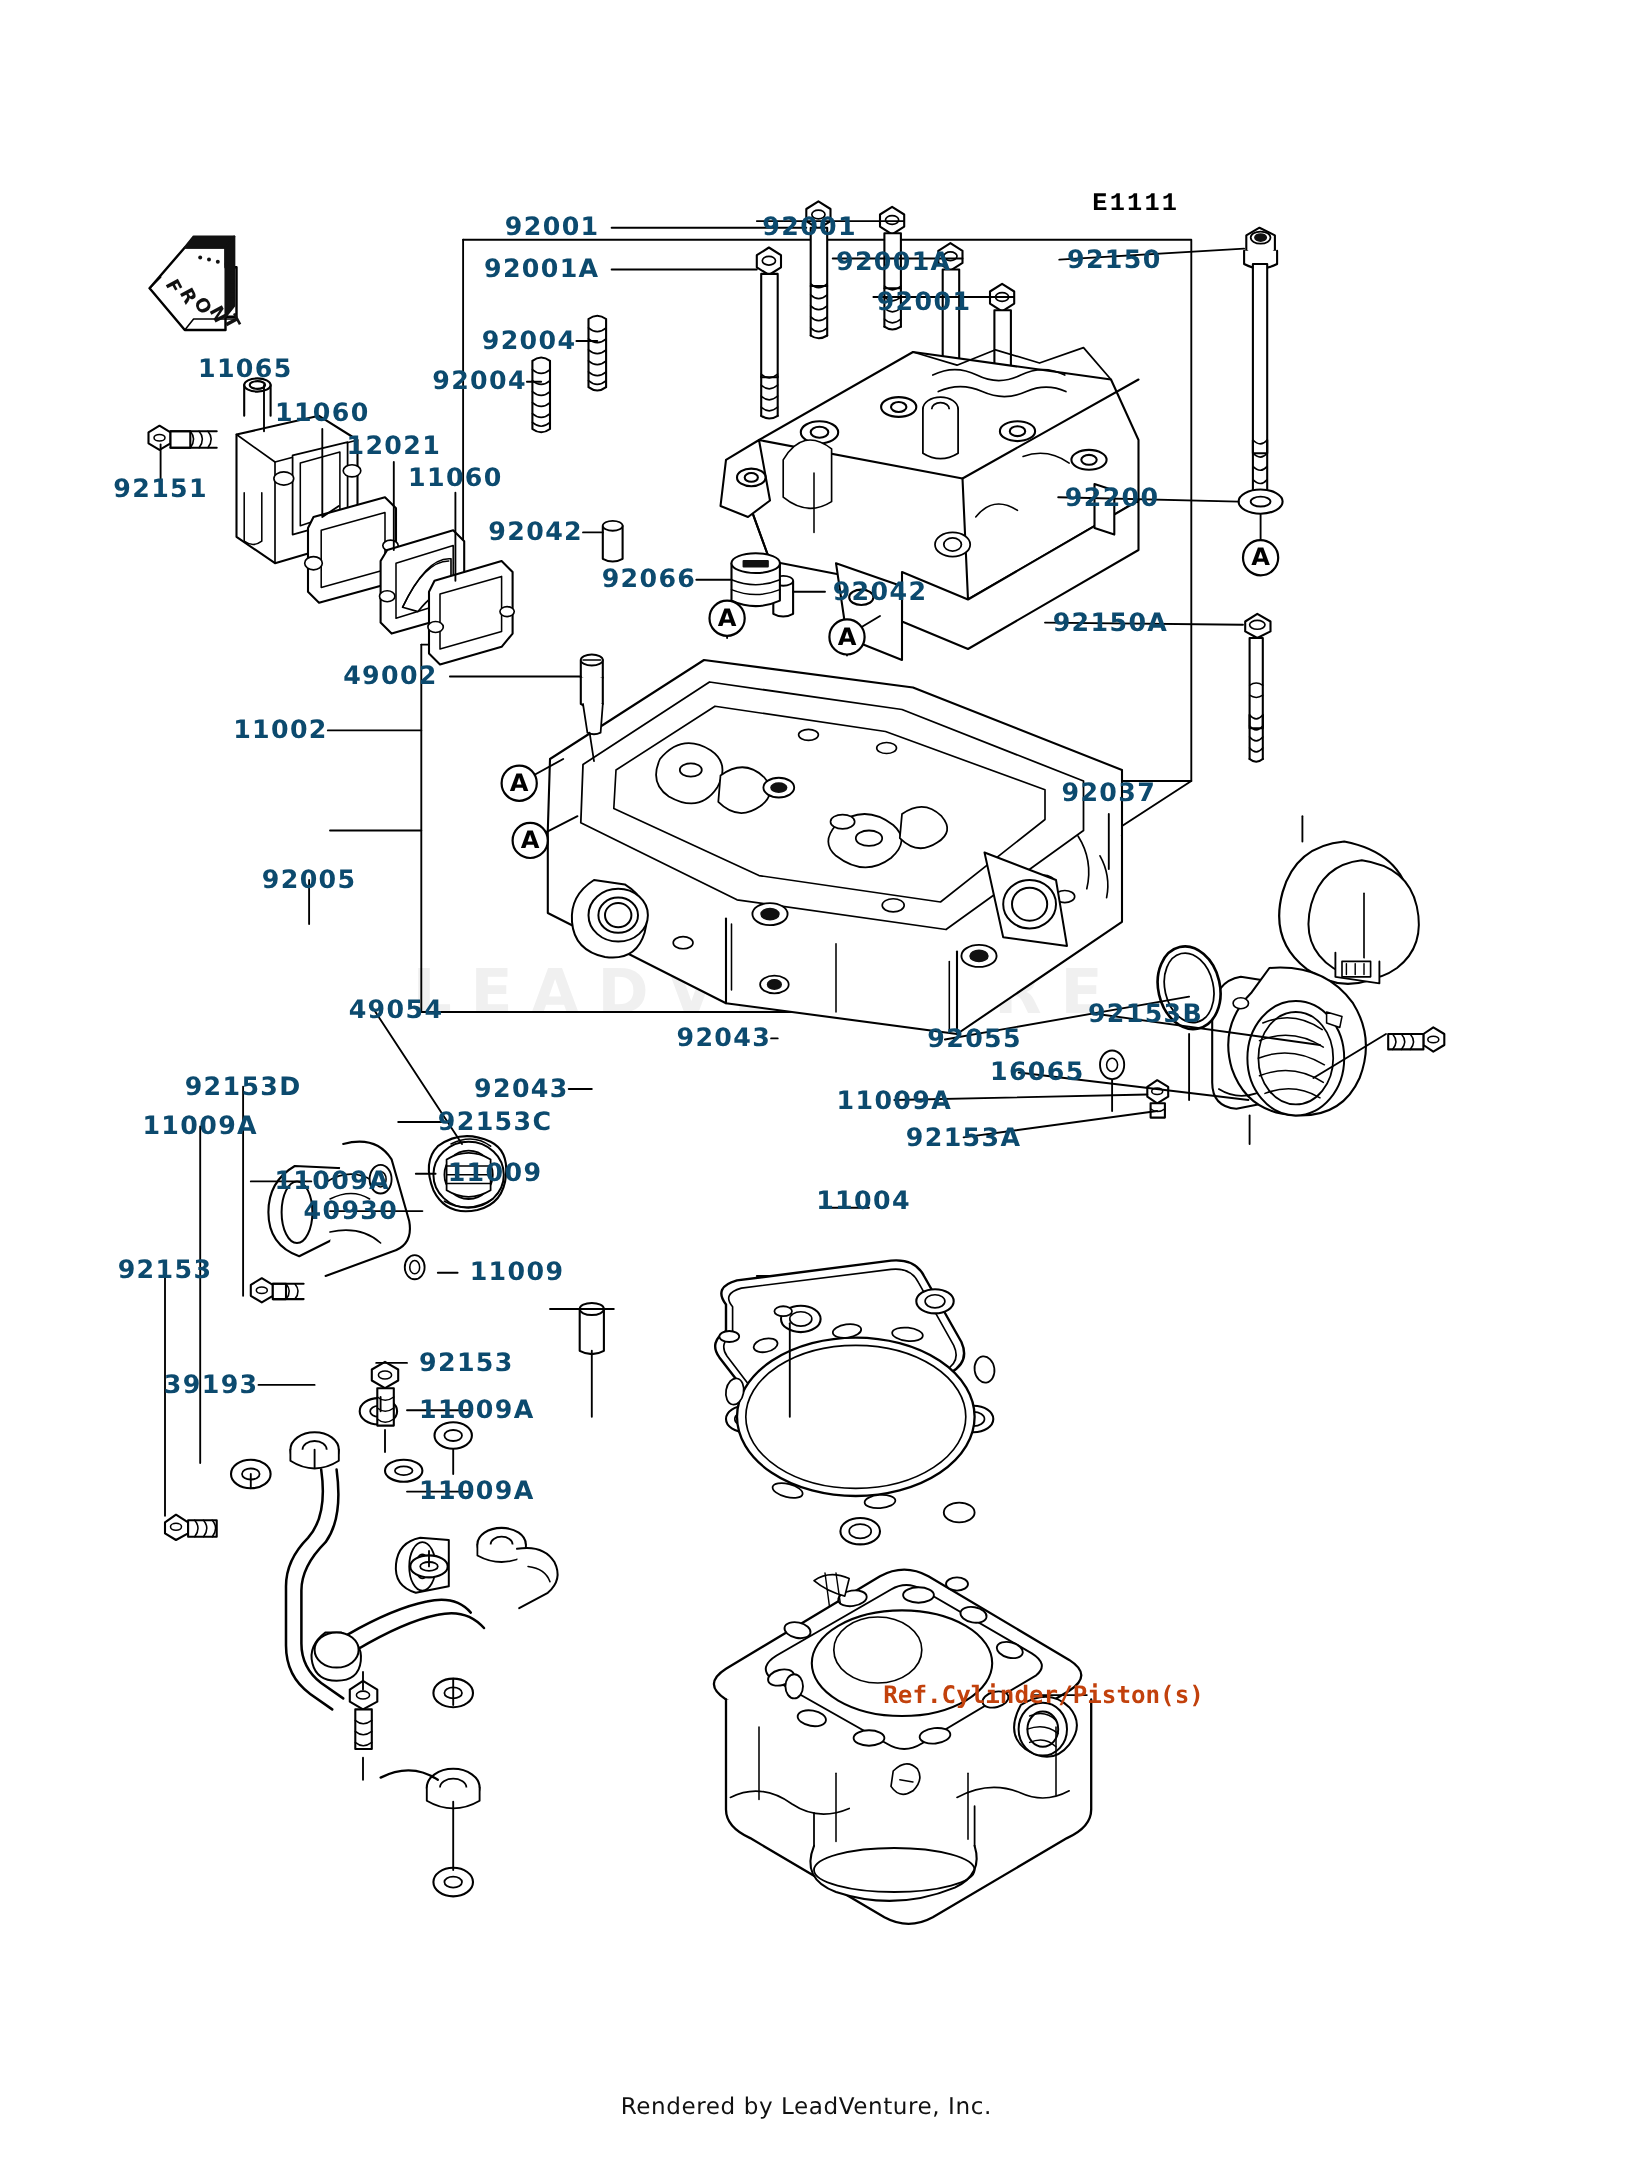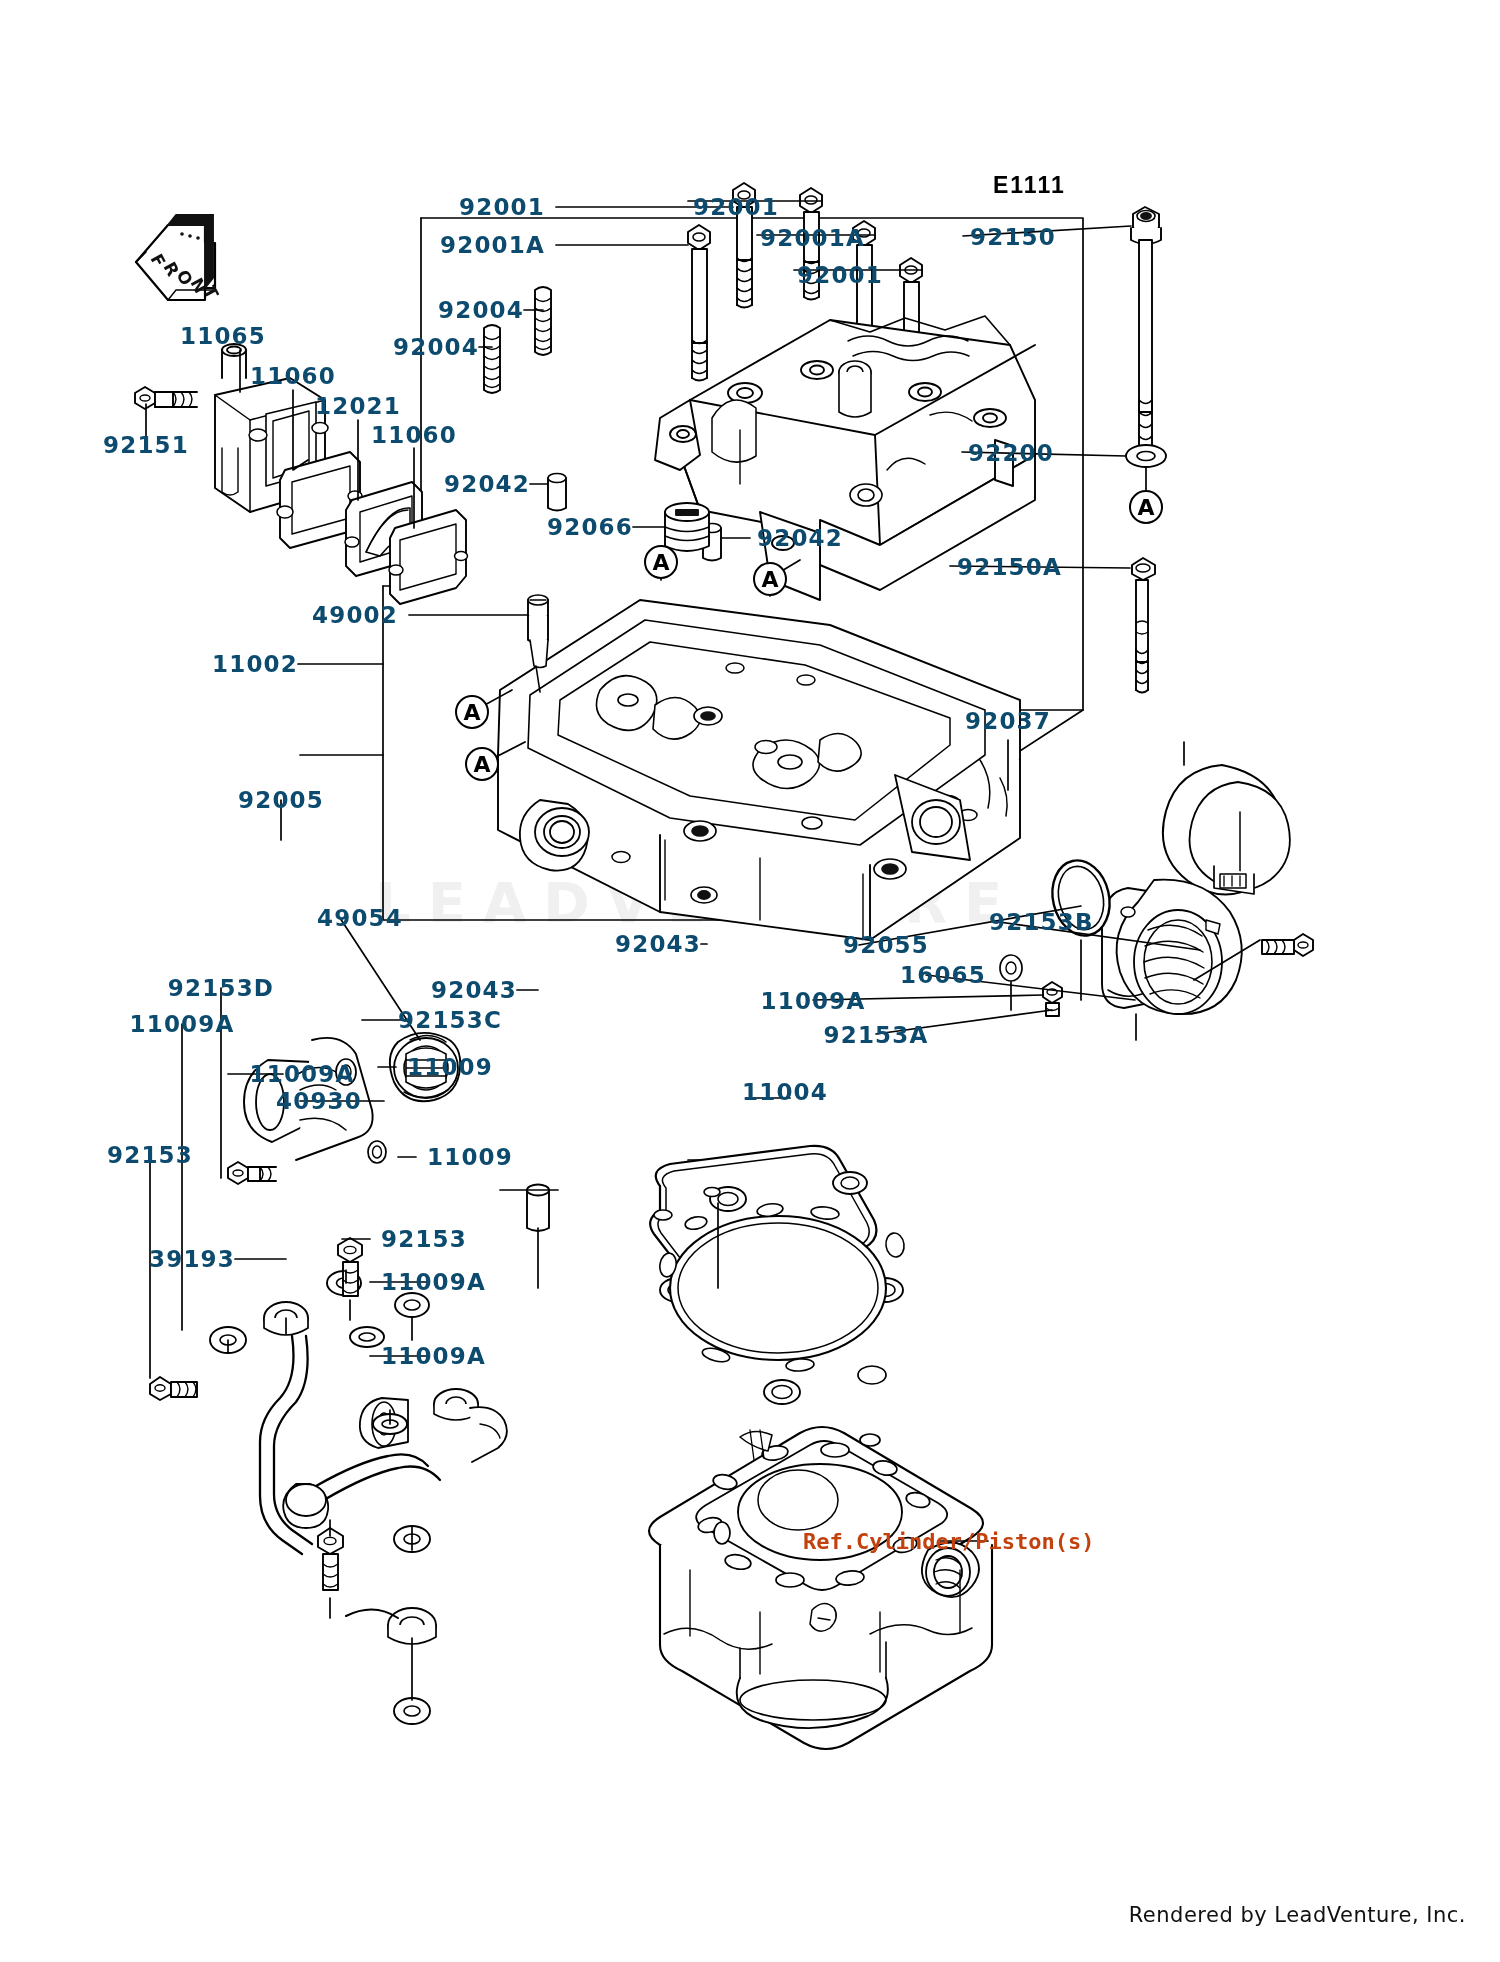--- a/index.html
+++ b/index.html
@@ -39,29 +39,29 @@
     font-family: "DejaVu Sans Mono", monospace;
     font-weight: bold;
     font-size: 22px;
     color: #c2410c;
     white-space: nowrap;
     letter-spacing: 0px;
   }
   .footer {
     position: absolute;
     left: 0; width: 1466px;
-    text-align: right;
+    text-align: center;
     font-family: "DejaVu Sans", sans-serif;
     font-size: 21px;
     color: #111;
     letter-spacing: .5px;
   }
   .ecode {
     position: absolute;
-    font-family: Liberation Sans, sans-serif;
+    font-family: Liberation Mono, monospace;
     font-weight: bold;
     font-size: 23px;
     letter-spacing: 2px;
   }
   .wm {
     position: absolute;
     font-family: "DejaVu Sans", sans-serif;
     font-weight: bold;
     font-size: 56px;
     letter-spacing: 17px;

